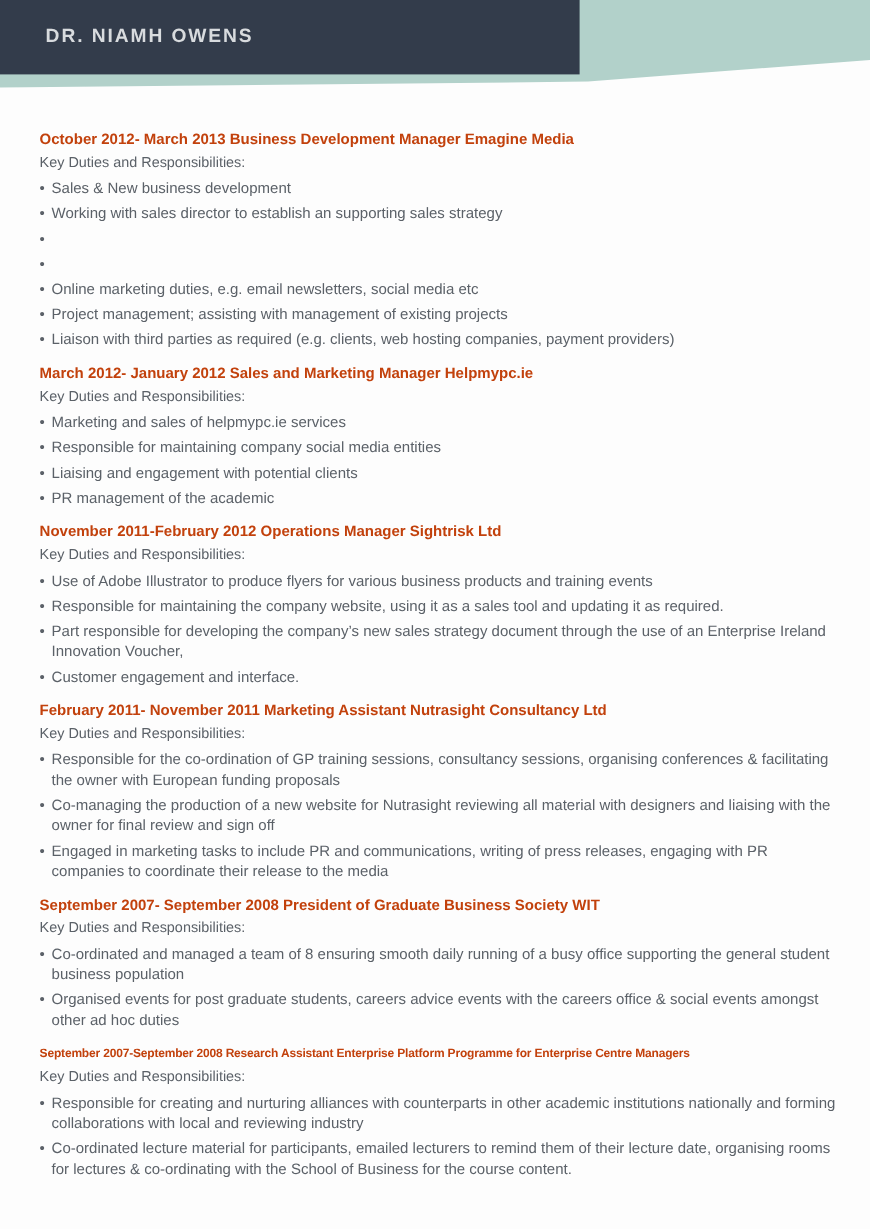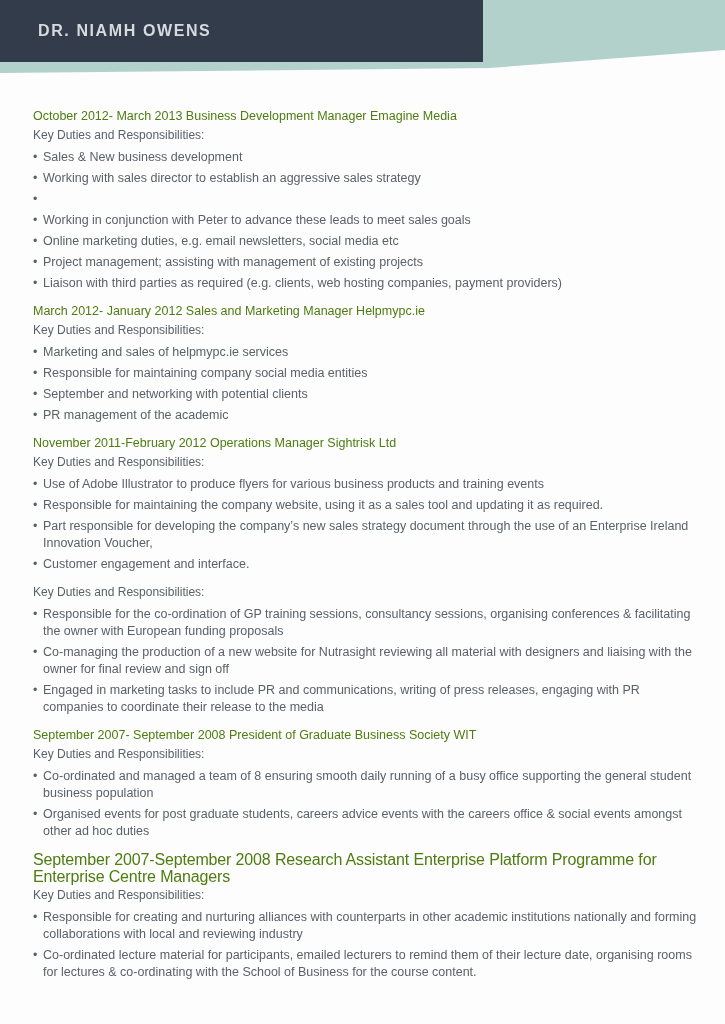--- a/index.html
+++ b/index.html
@@ -34,25 +34,25 @@
   main {
     position: absolute;
     top: 108px; left: 33px;
     width: 664px;
   }
   section { margin: 0 0 11px 0; }
   section h2 {
     margin: 0 0 2px 0;
     font-size: 12.5px;
     line-height: 17px;
-    font-weight: normal;
-    color: #4d7c0f;
+    font-weight: bold;
+    color: #c2410c;
   }
   section h2.tight {
-    font-size: 16px;
+    font-size: 10px;
     letter-spacing: -0.15px;
   }
   .subtitle {
     margin: 0 0 5px 0;
     font-size: 12px;
     line-height: 17px;
     color: #5b6168;
   }
   ul.bullets { list-style: none; margin: 0; padding: 0; }
   ul.bullets li {
@@ -85,28 +85,27 @@
     <section>
       <h2>October 2012- March 2013 Business Development Manager Emagine Media</h2>
       <p class="subtitle">Key Duties and Responsibilities:</p>
       <ul class="bullets">
         <li>
             <span class="dot">•</span>
             <span>Sales &amp; New business development</span>
           </li>
         <li>
             <span class="dot">•</span>
-            <span>Working with sales director to establish an aggressive sales strategy</span>
-          </li>
-        <li>
-            <span class="dot">•</span>
-          </li>
-        <li>
-            <span class="dot">•</span>
-            <span>Working in conjunction with Peter to advance these leads to meet sales goals</span>
+            <span>Working with sales director to establish an supporting sales strategy</span>
+          </li>
+        <li>
+            <span class="dot">•</span>
+          </li>
+        <li>
+            <span class="dot">•</span>
           </li>
         <li>
             <span class="dot">•</span>
             <span>Online marketing duties, e.g. email newsletters, social media etc</span>
           </li>
         <li>
             <span class="dot">•</span>
             <span>Project management; assisting with management of existing projects</span>
           </li>
         <li>
@@ -123,21 +122,21 @@
         <li>
             <span class="dot">•</span>
             <span>Marketing and sales of helpmypc.ie services</span>
           </li>
         <li>
             <span class="dot">•</span>
             <span>Responsible for maintaining company social media entities</span>
           </li>
         <li>
             <span class="dot">•</span>
-            <span>September and networking with potential clients</span>
+            <span>Liaising and engagement with potential clients</span>
           </li>
         <li>
             <span class="dot">•</span>
             <span>PR management of the academic</span>
           </li>
       </ul>
     </section>
 
     <section>
       <h2>November 2011-February 2012 Operations Manager Sightrisk Ltd</h2>
@@ -156,20 +155,21 @@
             <span>Part responsible for developing the company’s new sales strategy document through the use of an Enterprise Ireland Innovation Voucher,</span>
           </li>
         <li>
             <span class="dot">•</span>
             <span>Customer engagement and interface.</span>
           </li>
       </ul>
     </section>
 
     <section>
+      <h2>February 2011- November 2011 Marketing Assistant Nutrasight Consultancy Ltd</h2>
       <p class="subtitle">Key Duties and Responsibilities:</p>
       <ul class="bullets">
         <li>
             <span class="dot">•</span>
             <span>Responsible for the co-ordination of GP training sessions, consultancy sessions, organising conferences &amp; facilitating the owner with European funding proposals</span>
           </li>
         <li>
             <span class="dot">•</span>
             <span>Co-managing the production of a new website for Nutrasight reviewing all material with designers and liaising with the owner for final review and sign off</span>
           </li>

